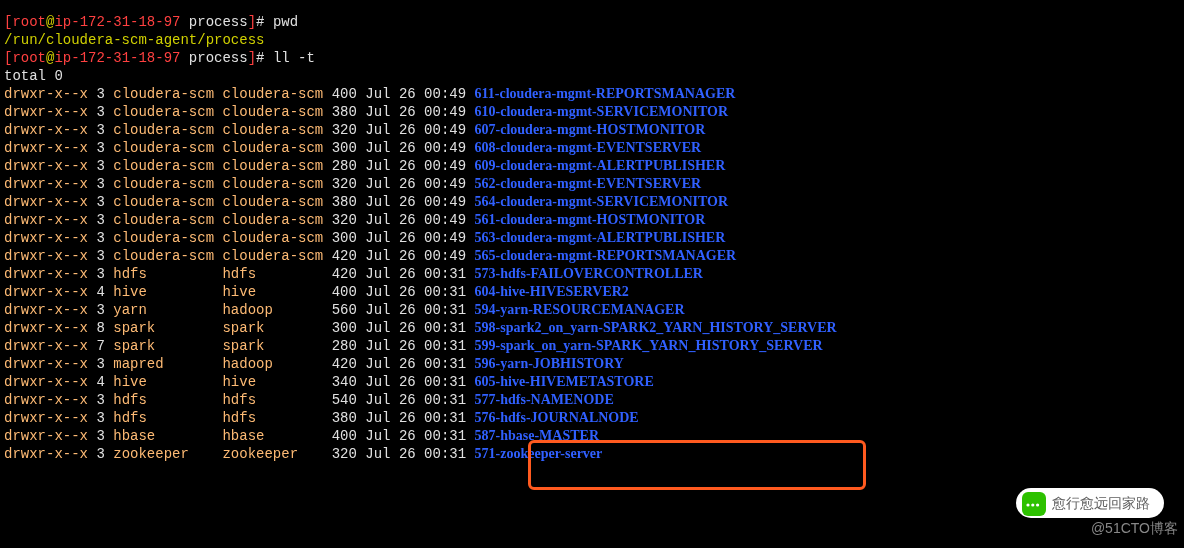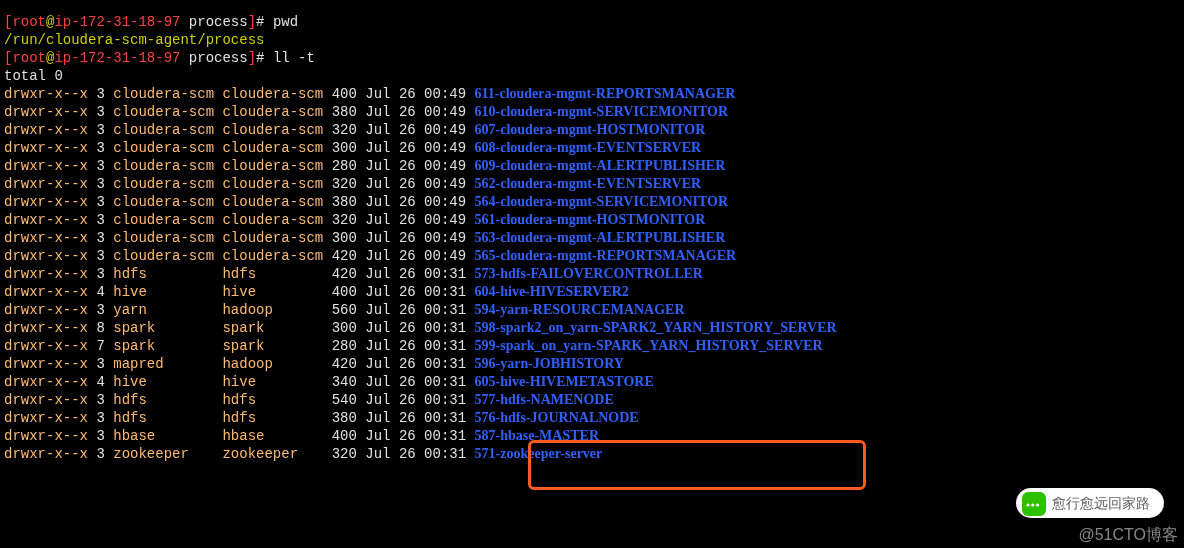--- a/index.html
+++ b/index.html
@@ -59,24 +59,24 @@
     left: 10px;
     top: 15px;
     width: 4px; height: 4px;
     background: #fff; border-radius: 50%;
     box-shadow: 6px 0 0 #fff, 12px 0 0 #fff;
     transform: scale(0.8);
   }
   .watermark {
     position: absolute;
     right: 6px;
-    bottom: 4px;
+    bottom: 11px;
     color: #888;
     font-family: sans-serif;
-    font-size: 16px;
+    font-size: 14px;
   }
 </style>
 </head>
 <body>
 
 <div class="term" id="term"><span class="row"><span class="red">[</span><span class="red">root</span><span class="yellow">@</span><span class="red">ip-172-31-18-97</span><span class="white"> </span><span class="white">process</span><span class="red">]</span><span class="white"># </span><span class="white">pwd</span></span><span class="row"><span class="yellow">/run/cloudera-scm-agent/process</span></span><span class="row"><span class="red">[</span><span class="red">root</span><span class="yellow">@</span><span class="red">ip-172-31-18-97</span><span class="white"> </span><span class="white">process</span><span class="red">]</span><span class="white"># </span><span class="white">ll -t</span></span><span class="row"><span class="white">total 0</span></span><span class="row"><span class="green">drwxr-x--x</span><span class="white"> </span><span class="white">3</span><span class="white"> </span><span class="green">cloudera-scm cloudera-scm</span><span class="white"> </span><span class="white">400</span><span class="white"> </span><span class="white">Jul 26 00:49</span><span class="white"> </span><span class="blue">611-cloudera-mgmt-REPORTSMANAGER</span></span><span class="row"><span class="green">drwxr-x--x</span><span class="white"> </span><span class="white">3</span><span class="white"> </span><span class="green">cloudera-scm cloudera-scm</span><span class="white"> </span><span class="white">380</span><span class="white"> </span><span class="white">Jul 26 00:49</span><span class="white"> </span><span class="blue">610-cloudera-mgmt-SERVICEMONITOR</span></span><span class="row"><span class="green">drwxr-x--x</span><span class="white"> </span><span class="white">3</span><span class="white"> </span><span class="green">cloudera-scm cloudera-scm</span><span class="white"> </span><span class="white">320</span><span class="white"> </span><span class="white">Jul 26 00:49</span><span class="white"> </span><span class="blue">607-cloudera-mgmt-HOSTMONITOR</span></span><span class="row"><span class="green">drwxr-x--x</span><span class="white"> </span><span class="white">3</span><span class="white"> </span><span class="green">cloudera-scm cloudera-scm</span><span class="white"> </span><span class="white">300</span><span class="white"> </span><span class="white">Jul 26 00:49</span><span class="white"> </span><span class="blue">608-cloudera-mgmt-EVENTSERVER</span></span><span class="row"><span class="green">drwxr-x--x</span><span class="white"> </span><span class="white">3</span><span class="white"> </span><span class="green">cloudera-scm cloudera-scm</span><span class="white"> </span><span class="white">280</span><span class="white"> </span><span class="white">Jul 26 00:49</span><span class="white"> </span><span class="blue">609-cloudera-mgmt-ALERTPUBLISHER</span></span><span class="row"><span class="green">drwxr-x--x</span><span class="white"> </span><span class="white">3</span><span class="white"> </span><span class="green">cloudera-scm cloudera-scm</span><span class="white"> </span><span class="white">320</span><span class="white"> </span><span class="white">Jul 26 00:49</span><span class="white"> </span><span class="blue">562-cloudera-mgmt-EVENTSERVER</span></span><span class="row"><span class="green">drwxr-x--x</span><span class="white"> </span><span class="white">3</span><span class="white"> </span><span class="green">cloudera-scm cloudera-scm</span><span class="white"> </span><span class="white">380</span><span class="white"> </span><span class="white">Jul 26 00:49</span><span class="white"> </span><span class="blue">564-cloudera-mgmt-SERVICEMONITOR</span></span><span class="row"><span class="green">drwxr-x--x</span><span class="white"> </span><span class="white">3</span><span class="white"> </span><span class="green">cloudera-scm cloudera-scm</span><span class="white"> </span><span class="white">320</span><span class="white"> </span><span class="white">Jul 26 00:49</span><span class="white"> </span><span class="blue">561-cloudera-mgmt-HOSTMONITOR</span></span><span class="row"><span class="green">drwxr-x--x</span><span class="white"> </span><span class="white">3</span><span class="white"> </span><span class="green">cloudera-scm cloudera-scm</span><span class="white"> </span><span class="white">300</span><span class="white"> </span><span class="white">Jul 26 00:49</span><span class="white"> </span><span class="blue">563-cloudera-mgmt-ALERTPUBLISHER</span></span><span class="row"><span class="green">drwxr-x--x</span><span class="white"> </span><span class="white">3</span><span class="white"> </span><span class="green">cloudera-scm cloudera-scm</span><span class="white"> </span><span class="white">420</span><span class="white"> </span><span class="white">Jul 26 00:49</span><span class="white"> </span><span class="blue">565-cloudera-mgmt-REPORTSMANAGER</span></span><span class="row"><span class="green">drwxr-x--x</span><span class="white"> </span><span class="white">3</span><span class="white"> </span><span class="green">hdfs         hdfs        </span><span class="white"> </span><span class="white">420</span><span class="white"> </span><span class="white">Jul 26 00:31</span><span class="white"> </span><span class="blue">573-hdfs-FAILOVERCONTROLLER</span></span><span class="row"><span class="green">drwxr-x--x</span><span class="white"> </span><span class="white">4</span><span class="white"> </span><span class="green">hive         hive        </span><span class="white"> </span><span class="white">400</span><span class="white"> </span><span class="white">Jul 26 00:31</span><span class="white"> </span><span class="blue">604-hive-HIVESERVER2</span></span><span class="row"><span class="green">drwxr-x--x</span><span class="white"> </span><span class="white">3</span><span class="white"> </span><span class="green">yarn         hadoop      </span><span class="white"> </span><span class="white">560</span><span class="white"> </span><span class="white">Jul 26 00:31</span><span class="white"> </span><span class="blue">594-yarn-RESOURCEMANAGER</span></span><span class="row"><span class="green">drwxr-x--x</span><span class="white"> </span><span class="white">8</span><span class="white"> </span><span class="green">spark        spark       </span><span class="white"> </span><span class="white">300</span><span class="white"> </span><span class="white">Jul 26 00:31</span><span class="white"> </span><span class="blue">598-spark2_on_yarn-SPARK2_YARN_HISTORY_SERVER</span></span><span class="row"><span class="green">drwxr-x--x</span><span class="white"> </span><span class="white">7</span><span class="white"> </span><span class="green">spark        spark       </span><span class="white"> </span><span class="white">280</span><span class="white"> </span><span class="white">Jul 26 00:31</span><span class="white"> </span><span class="blue">599-spark_on_yarn-SPARK_YARN_HISTORY_SERVER</span></span><span class="row"><span class="green">drwxr-x--x</span><span class="white"> </span><span class="white">3</span><span class="white"> </span><span class="green">mapred       hadoop      </span><span class="white"> </span><span class="white">420</span><span class="white"> </span><span class="white">Jul 26 00:31</span><span class="white"> </span><span class="blue">596-yarn-JOBHISTORY</span></span><span class="row"><span class="green">drwxr-x--x</span><span class="white"> </span><span class="white">4</span><span class="white"> </span><span class="green">hive         hive        </span><span class="white"> </span><span class="white">340</span><span class="white"> </span><span class="white">Jul 26 00:31</span><span class="white"> </span><span class="blue">605-hive-HIVEMETASTORE</span></span><span class="row"><span class="green">drwxr-x--x</span><span class="white"> </span><span class="white">3</span><span class="white"> </span><span class="green">hdfs         hdfs        </span><span class="white"> </span><span class="white">540</span><span class="white"> </span><span class="white">Jul 26 00:31</span><span class="white"> </span><span class="blue">577-hdfs-NAMENODE</span></span><span class="row"><span class="green">drwxr-x--x</span><span class="white"> </span><span class="white">3</span><span class="white"> </span><span class="green">hdfs         hdfs        </span><span class="white"> </span><span class="white">380</span><span class="white"> </span><span class="white">Jul 26 00:31</span><span class="white"> </span><span class="blue">576-hdfs-JOURNALNODE</span></span><span class="row"><span class="green">drwxr-x--x</span><span class="white"> </span><span class="white">3</span><span class="white"> </span><span class="green">hbase        hbase       </span><span class="white"> </span><span class="white">400</span><span class="white"> </span><span class="white">Jul 26 00:31</span><span class="white"> </span><span class="blue">587-hbase-MASTER</span></span><span class="row"><span class="green">drwxr-x--x</span><span class="white"> </span><span class="white">3</span><span class="white"> </span><span class="green">zookeeper    zookeeper   </span><span class="white"> </span><span class="white">320</span><span class="white"> </span><span class="white">Jul 26 00:31</span><span class="white"> </span><span class="blue">571-zookeeper-server</span></span></div>
 
 <div class="highlight-box" id="hl" style="top: 440px; left: 528px; width: 332px; height: 44px;"></div>
 
 <div class="chat-bubble">

